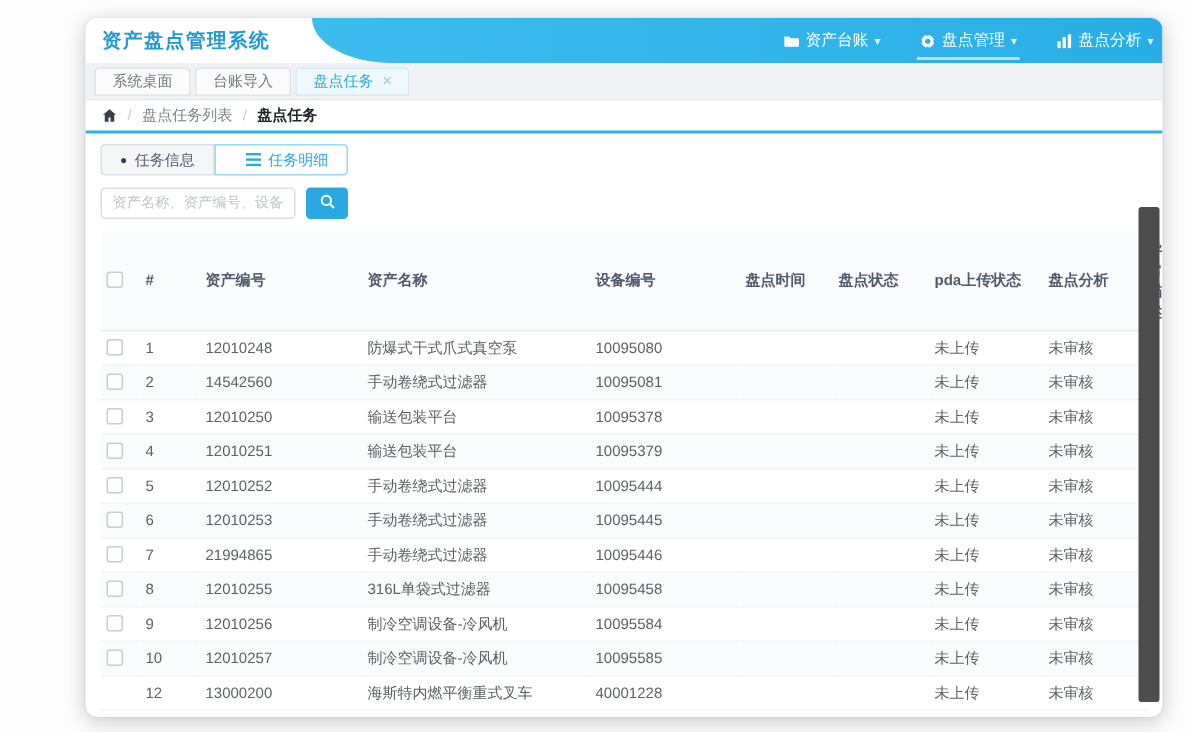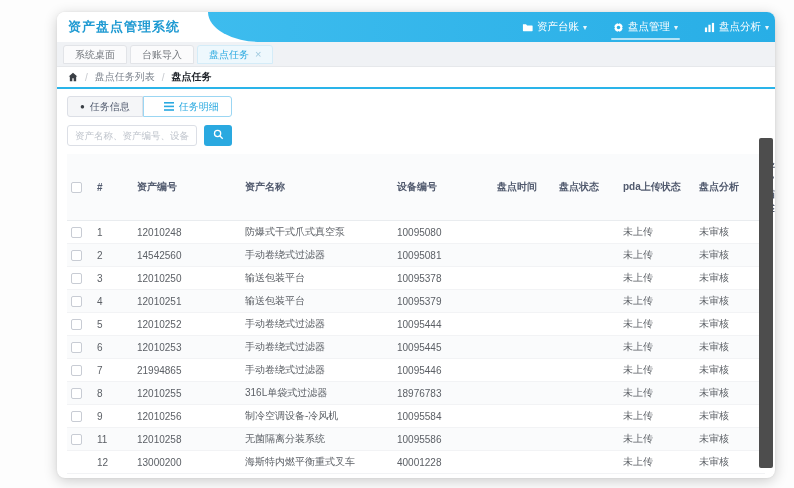--- a/index.html
+++ b/index.html
@@ -303,54 +303,54 @@
             <td>未上传</td>
             <td>未审核</td>
             <td></td>
           </tr>
 
           <tr>
             <td><span class="cb"></span></td>
             <td>8</td>
             <td>12010255</td>
             <td>316L单袋式过滤器</td>
-            <td>18976783</td>
+            <td>10095458</td>
             <td></td>
             <td></td>
             <td>未上传</td>
             <td>未审核</td>
             <td></td>
           </tr>
 
           <tr>
             <td><span class="cb"></span></td>
             <td>9</td>
             <td>12010256</td>
             <td>制冷空调设备-冷风机</td>
             <td>10095584</td>
             <td></td>
             <td></td>
             <td>未上传</td>
             <td>未审核</td>
             <td></td>
           </tr>
 
-
-          <tr>
-            <td><span class="cb"></span></td>
-            <td>11</td>
-            <td>12010258</td>
-            <td>无菌隔离分装系统</td>
-            <td>10095586</td>
-            <td></td>
-            <td></td>
-            <td>未上传</td>
-            <td>未审核</td>
-            <td></td>
-          </tr>
+          <tr>
+            <td><span class="cb"></span></td>
+            <td>10</td>
+            <td>12010257</td>
+            <td>制冷空调设备-冷风机</td>
+            <td>10095585</td>
+            <td></td>
+            <td></td>
+            <td>未上传</td>
+            <td>未审核</td>
+            <td></td>
+          </tr>
+
 
           <tr>
             <td></td>
             <td>12</td>
             <td>13000200</td>
             <td>海斯特内燃平衡重式叉车</td>
             <td>40001228</td>
             <td></td>
             <td></td>
             <td>未上传</td>

